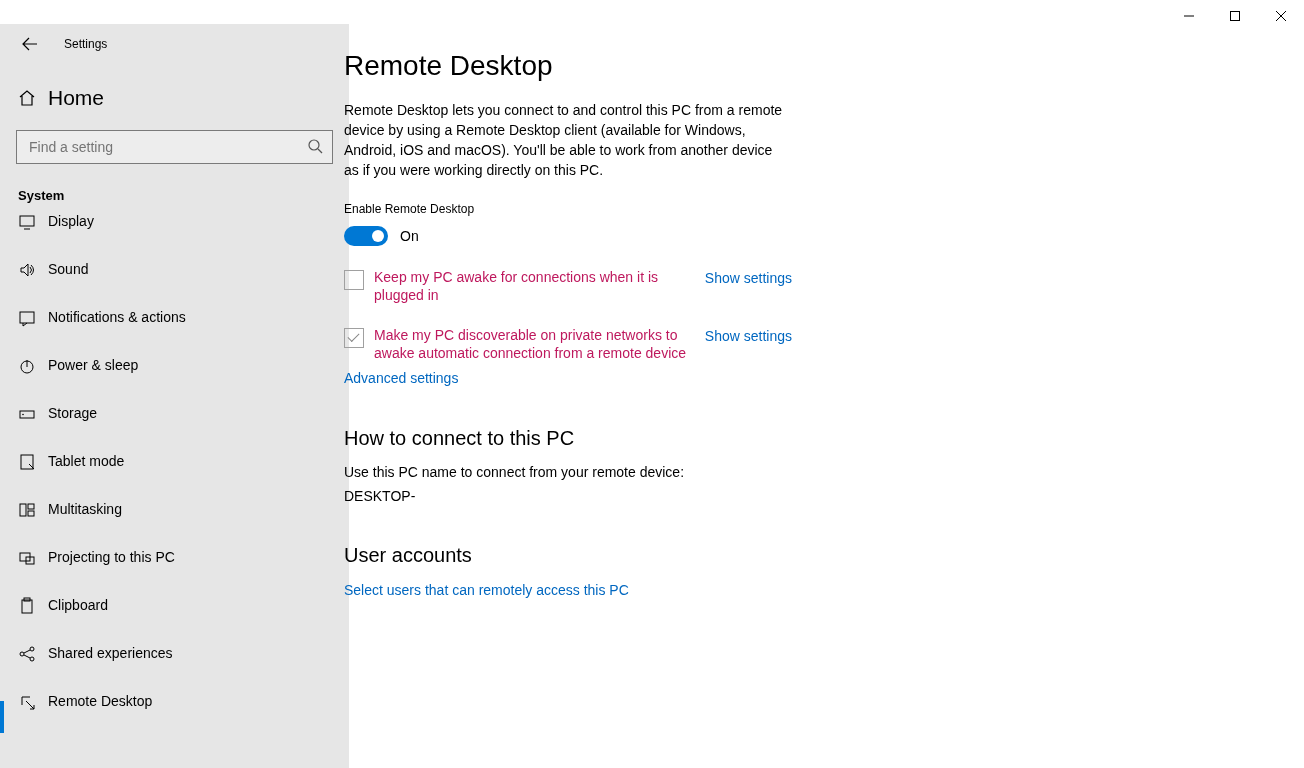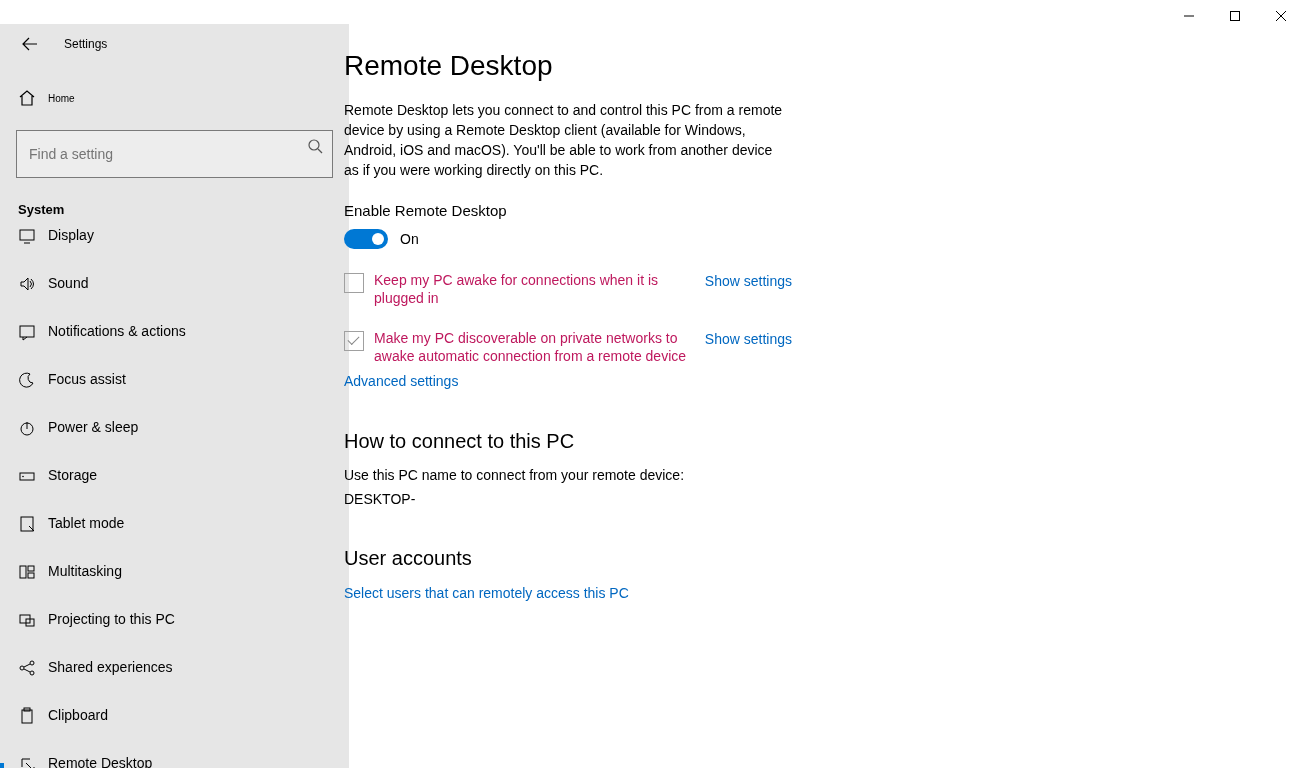--- a/index.html
+++ b/index.html
@@ -14,41 +14,41 @@
   body{margin:0;width:1304px;height:768px;background:#fff;color:var(--text);overflow:hidden;}
   .window{display:flex;width:100%;height:100%;}
 
   
   .sidebar{width:349px;background:var(--sidebar-bg);height:100%;display:flex;flex-direction:column;margin-top:24px;}
   .sb-top{height:40px;display:flex;align-items:center;padding-left:18px;}
   .back-btn{width:24px;height:24px;display:flex;align-items:center;justify-content:center;cursor:pointer;}
   .sb-title{font-size:12px;margin-left:22px;}
   .home-row{display:flex;align-items:center;height:44px;padding-left:18px;margin-top:12px;cursor:pointer;}
   .home-row .icon{width:18px;height:18px;display:flex;align-items:center;justify-content:center;}
-  .home-row .lbl{margin-left:12px;font-size:10px;}
+  .home-row .lbl{margin-left:12px;font-size:21px;}
   .search-wrap{padding:10px 16px 6px 16px;}
   .search{position:relative;}
-  .search input{width:100%;height:48px;border:1px solid var(--border);background:#ededed;padding:0 34px 0 12px;font-size:14px;outline:none;}
+  .search input{width:100%;height:34px;border:1px solid var(--border);background:#ededed;padding:0 34px 0 12px;font-size:14px;outline:none;}
   .search .sicon{position:absolute;right:10px;top:8px;pointer-events:none;}
   .cat-label{font-size:13px;font-weight:600;padding:18px 18px 10px 18px;}
   .nav{flex:1;overflow-y:auto;}
   .nav-item{display:flex;align-items:flex-start;height:48px;padding-left:18px;cursor:pointer;position:relative;}
   .nav-item .icon{width:18px;display:flex;justify-content:center;}
   .nav-item .lbl{margin-left:12px;font-size:14px;}
   .nav-item.selected::before{content:"";position:absolute;left:0;top:8px;bottom:8px;width:4px;background:var(--accent);}
 
   
   .main{flex:1;position:relative;padding:30px 0 0 0;display:flex;}
   .content{padding-left:0;width:690px;margin-left:0;padding-right:24px;}
   .win-controls{position:absolute;top:0;right:0;display:flex;}
   .wc{width:46px;height:32px;display:flex;align-items:center;justify-content:center;cursor:pointer;}
 
   h1.page-title{font-weight:400;font-size:28px;margin:20px 0 18px 0;}
   .desc{font-size:14px;line-height:20px;max-width:445px;}
-  .sub-label{font-size:15px;margin-top:22px;}
+  .sub-label{font-size:12px;margin-top:22px;}
   .toggle-row{display:flex;align-items:center;margin-top:10px;}
   .toggle{width:44px;height:20px;border-radius:10px;background:var(--accent);position:relative;cursor:pointer;}
   .toggle .knob{width:12px;height:12px;background:#fff;border-radius:50%;position:absolute;top:4px;right:4px;}
   .toggle-state{margin-left:12px;font-size:14px;}
 
   .opt-row{display:flex;align-items:flex-start;margin-top:22px;max-width:448px;}
   .checkbox{width:20px;height:20px;border:1.5px solid #a0a0a0;margin-top:2px;flex-shrink:0;position:relative;}
   .checkbox.checked::after{content:"";position:absolute;left:3px;top:4px;width:10px;height:5px;border-left:1.5px solid #888;border-bottom:1.5px solid #888;transform:rotate(-45deg);}
   .opt-text{margin-left:10px;font-size:14px;color:#be185d;line-height:18px;flex:1;}
   .show-link{font-size:14px;color:var(--link);cursor:pointer;margin-left:18px;white-space:nowrap;margin-top:2px;text-align:right;}
@@ -124,28 +124,20 @@
             <svg width="18" height="18" viewBox="0 0 18 18">
               <rect x="2" y="3" width="14" height="11" stroke="#000" fill="none"></rect>
               <path d="M5 14 L5 17 L9 14" stroke="#000" fill="none"></path>
             </svg>
           </span>
         <span class="lbl">Notifications &amp; actions</span>
       </div>
       <div class="nav-item">
         <span class="icon">
             <svg width="18" height="18" viewBox="0 0 18 18">
-              <path d="M12 3 A7 7 0 1 0 15 12 A5 5 0 0 1 12 3 Z" stroke="#000" fill="none"></path>
-            </svg>
-          </span>
-        <span class="lbl">Focus assist</span>
-      </div>
-      <div class="nav-item">
-        <span class="icon">
-            <svg width="18" height="18" viewBox="0 0 18 18">
               <circle cx="9" cy="10" r="6" stroke="#000" fill="none"></circle>
               <path d="M9 3 V10" stroke="#000"></path>
             </svg>
           </span>
         <span class="lbl">Power &amp; sleep</span>
       </div>
       <div class="nav-item">
         <span class="icon">
             <svg width="18" height="18" viewBox="0 0 18 18">
               <rect x="2" y="6" width="14" height="7" stroke="#000" fill="none"></rect>
@@ -174,40 +166,40 @@
         <span class="lbl">Multitasking</span>
       </div>
       <div class="nav-item">
         <span class="icon">
             <svg width="18" height="18" viewBox="0 0 18 18">
               <rect x="2" y="4" width="10" height="8" stroke="#000" fill="none"></rect>
               <rect x="8" y="8" width="8" height="7" stroke="#000" fill="none"></rect>
             </svg>
           </span>
         <span class="lbl">Projecting to this PC</span>
+      </div>
+      <div class="nav-item">
+        <span class="icon">
+            <svg width="18" height="18" viewBox="0 0 18 18">
+              <rect x="4" y="3" width="10" height="13" stroke="#000" fill="none"></rect>
+              <rect x="6" y="1" width="6" height="3" stroke="#000" fill="none"></rect>
+            </svg>
+          </span>
+        <span class="lbl">Clipboard</span>
       </div>
       <div class="nav-item">
         <span class="icon">
             <svg width="18" height="18" viewBox="0 0 18 18">
               <circle cx="4" cy="9" r="2" stroke="#000" fill="none"></circle>
               <circle cx="14" cy="4" r="2" stroke="#000" fill="none"></circle>
               <circle cx="14" cy="14" r="2" stroke="#000" fill="none"></circle>
               <path d="M6 8 L12 5 M6 10 L12 13" stroke="#000"></path>
             </svg>
           </span>
         <span class="lbl">Shared experiences</span>
-      </div>
-      <div class="nav-item">
-        <span class="icon">
-            <svg width="18" height="18" viewBox="0 0 18 18">
-              <rect x="4" y="3" width="10" height="13" stroke="#000" fill="none"></rect>
-              <rect x="6" y="1" width="6" height="3" stroke="#000" fill="none"></rect>
-            </svg>
-          </span>
-        <span class="lbl">Clipboard</span>
       </div>
       <div class="nav-item selected">
         <span class="icon">
             <svg width="18" height="18" viewBox="0 0 18 18">
               <path d="M4 4 L12 4 M4 4 L4 12 M8 8 L16 16 M12 16 H16 V12" stroke="#000" fill="none"></path>
             </svg>
           </span>
         <span class="lbl">Remote Desktop</span>
       </div>
     </div>

